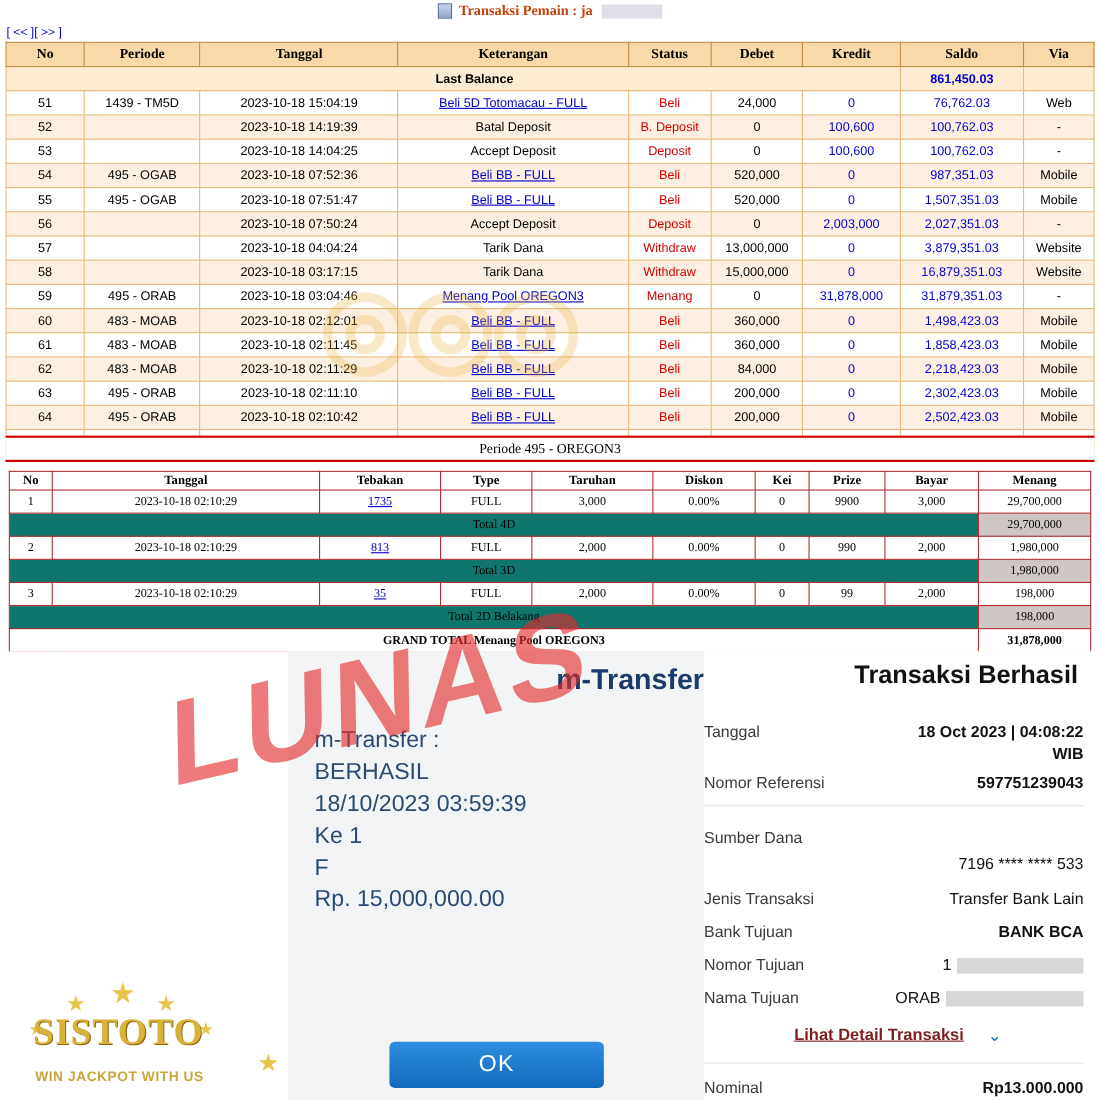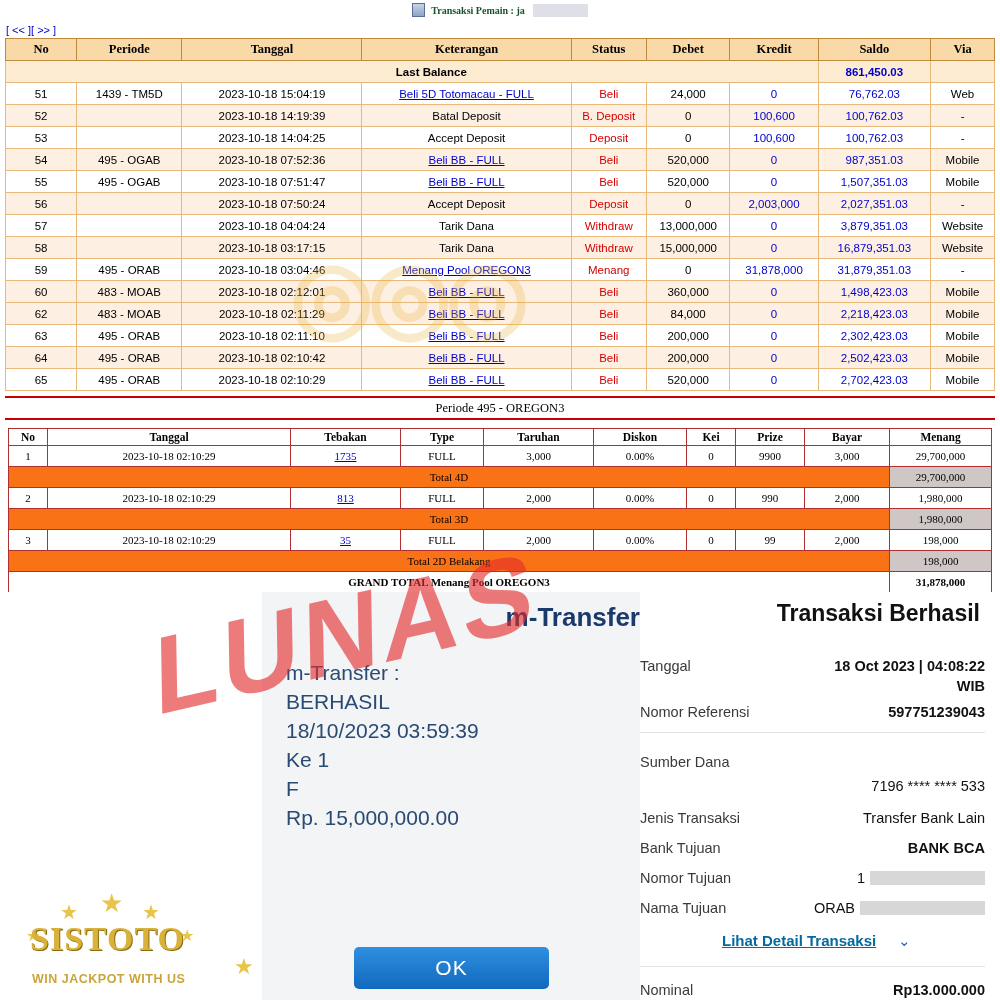--- a/index.html
+++ b/index.html
@@ -9,21 +9,21 @@
     font-family:"Liberation Serif", serif;
     font-size:12px;color:#000;
   }
   
   .topnav{position:absolute;left:6px;top:24px;font-size:11px;font-family:"Liberation Sans",sans-serif;}
   .topnav a{color:#0000cc;text-decoration:none;}
   .title-bar{
     position:absolute;left:0;top:0;width:1000px;height:20px;
     display:flex;align-items:center;justify-content:center;gap:6px;
   }
-  .title-bar .tt{color:#14532d;font-weight:bold;font-size:10px;font-family:"Liberation Serif",serif;}
+  .title-bar .tt{color:#c2410c;font-weight:bold;font-size:13px;font-family:"Liberation Serif",serif;}
   .title-bar .icon-sheet{
     width:11px;height:12px;background:linear-gradient(#c8d4e8,#8fa4c8);
     border:1px solid #5b6f96;display:inline-block;position:relative;
   }
   .title-bar .redact{
     display:inline-block;width:55px;height:13px;background:#d9d9e4;opacity:.85;
     margin-left:2px;
   }
 
   
@@ -70,21 +70,21 @@
     font-size:11px;font-family:"Liberation Serif",serif;
   }
   .dettbl th{
     border:1px solid #b03030;background:#ffffff;font-weight:bold;
     padding:2px;text-align:center;font-size:11.5px;
   }
   .dettbl td{
     border:1px solid #b03030;background:#ffffff;padding:2px;height:16px;
     text-align:center;font-size:11px;
   }
-  .dettbl td.tot{background:#f97316;font-weight:normal;text-align:center;}
+  .dettbl td.tot{background:#0f766e;font-weight:normal;text-align:center;}
   .dettbl td.totval{background:#cfc6c6;text-align:center;}
   .dettbl td.grand{background:#ffffff;font-weight:bold;text-align:center;}
   .dettbl .tb-lnk{color:#0000cc;text-decoration:underline;}
   .d-no{width:34px;} .d-tgl{width:238px;} .d-teb{width:105px;}
   .d-typ{width:78px;margin-left:14px;} .d-tar{width:105px;} .d-dis{width:88px;}
   .d-kei{width:44px;} .d-pri{width:64px;} .d-bay{width:80px;}
   .d-men{width:auto;}
 
   
   .receipts{position:absolute;left:0;top:592px;width:1000px;height:408px;background:#fff;}
@@ -113,21 +113,21 @@
   .rr-title{
     position:absolute;left:0;top:8px;width:340px;text-align:right;
     font-size:23px;font-weight:bold;color:#111;
   }
   .rr-row{position:absolute;left:0;width:345px;font-size:14.5px;color:#3a3a3a;}
   .rr-row .lbl{position:absolute;left:0;top:0;}
   .rr-row .val{position:absolute;right:0;top:0;text-align:right;color:#111;font-weight:bold;}
   .rr-row .val.norm{font-weight:normal;}
   .rr-sep{position:absolute;left:0;width:345px;height:1px;background:#e2e2e2;}
   .rr-link{
-    position:absolute;left:82px;font-size:15px;color:#0369a1;
+    position:absolute;left:82px;font-size:15px;color:#7f1d1d;
     text-decoration:underline;font-weight:bold;
   }
   .redact-bar{display:inline-block;background:#d7d7d7;height:14px;vertical-align:middle;}
 
   
   .wm-lunas{
     position:absolute;left:148px;top:556px;width:520px;height:200px;
     pointer-events:none;z-index:40;
   }
   .wm-lunas span{
@@ -293,20 +293,31 @@
     </tr>
     <tr class="odd">
       <td>60</td>
       <td>483 - MOAB</td>
       <td>2023-10-18 02:12:01</td>
       <td><span class="lnk">Beli BB - FULL</span></td>
       <td class="c-red">Beli</td>
       <td class="al-r">360,000</td>
       <td class="al-r c-blue">0</td>
       <td class="al-r c-blue">1,498,423.03</td>
+      <td>Mobile</td>
+    </tr>
+    <tr class="even">
+      <td>61</td>
+      <td>483 - MOAB</td>
+      <td>2023-10-18 02:11:45</td>
+      <td><span class="lnk">Beli BB - FULL</span></td>
+      <td class="c-red">Beli</td>
+      <td class="al-r">360,000</td>
+      <td class="al-r c-blue">0</td>
+      <td class="al-r c-blue">1,858,423.03</td>
       <td>Mobile</td>
     </tr>
     <tr class="odd">
       <td>62</td>
       <td>483 - MOAB</td>
       <td>2023-10-18 02:11:29</td>
       <td><span class="lnk">Beli BB - FULL</span></td>
       <td class="c-red">Beli</td>
       <td class="al-r">84,000</td>
       <td class="al-r c-blue">0</td>

